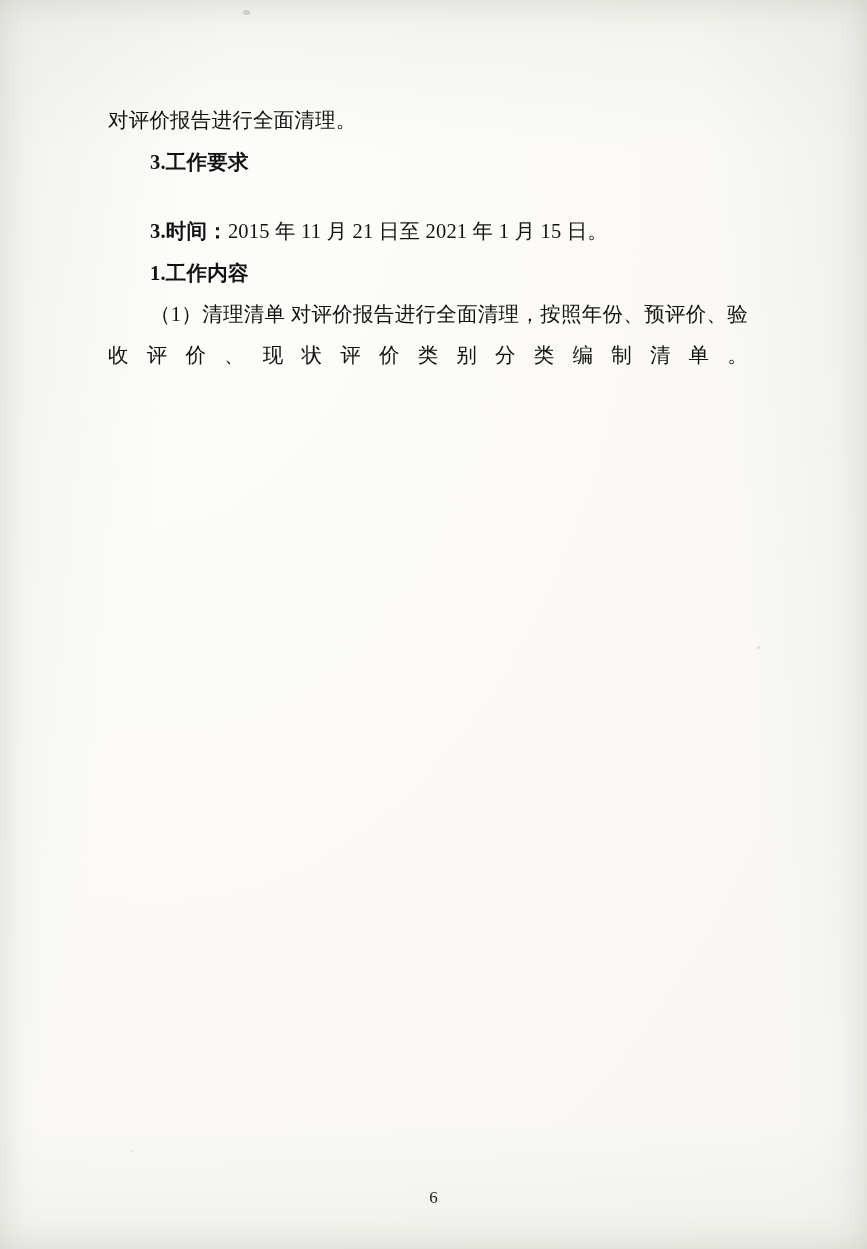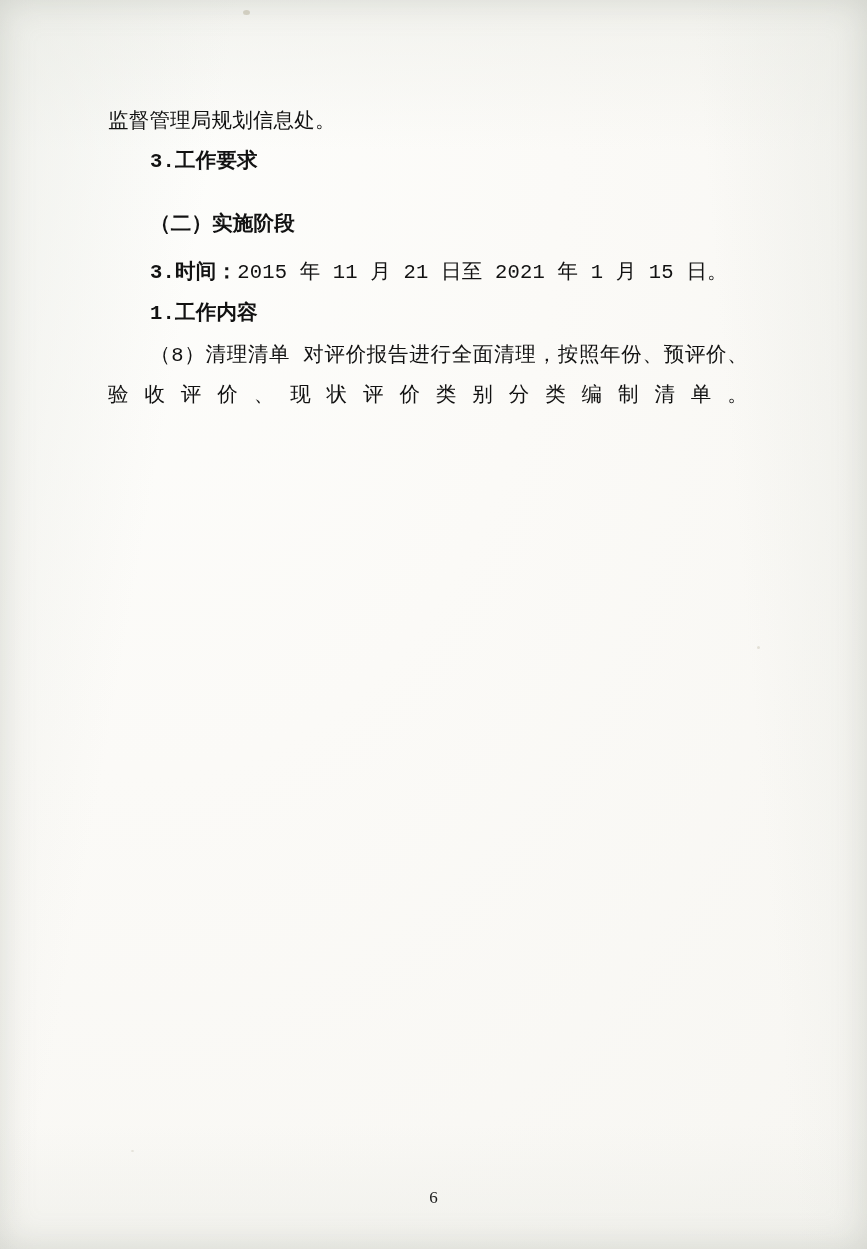--- a/index.html
+++ b/index.html
@@ -52,21 +52,21 @@
   p {
     margin: 0 0 1px 0;
     font-size: 20.5px;
     line-height: 40.5px;
     color: #121212;
     letter-spacing: 0.2px;
     text-align: justify;
     text-justify: inter-ideograph;
   }
   .ind1 { text-indent: 0; }
-  .ind-2em { text-indent: 2.05em; font-family: Liberation Mono, monospace; }
+  .ind-2em { text-indent: 2.05em; }
   .bold { font-weight: bold; }
   .gap-md { height: 22px; }
   .gap-sm { height: 6px; }
   .para-just {
     text-align: justify;
     text-align-last: justify;
   }
   .para-left {
     text-align: justify;
     text-align-last: left;
@@ -89,37 +89,36 @@
 
   <div class="scan-tint"></div>
   <div class="edge-shadow"></div>
 
   <div class="speck" style="left:243px; top:10px; width:7px; height:5px;"></div>
   <div class="speck" style="left:757px; top:646px; width:3px; height:3px; opacity:.35;"></div>
   <div class="speck" style="left:131px; top:1150px; width:3px; height:2px; opacity:.3;"></div>
 
   <div class="content">
 
-    <p class="ind1">监督管理局规划信息处。</p>
+    <p class="ind1">对评价报告进行全面清理。</p>
 
     <p class="ind-2em bold">3.工作要求</p>
 
 
 
     <div class="gap-md"></div>
 
-    <p class="ind-2em bold">（二）实施阶段</p>
 
     <div class="gap-sm"></div>
 
     <p class="ind-2em"><span class="bold">3.时间：</span><span>2015 年 11 月 21 日至 2021 年 1 月 15 日。</span></p>
 
     <p class="ind-2em bold">1.工作内容</p>
 
 
-    <p class="ind-2em para-just">（8）清理清单  对评价报告进行全面清理，按照年份、预评价、验收评价、现状评价类别分类编制清单。</p>
+    <p class="ind-2em para-just">（1）清理清单  对评价报告进行全面清理，按照年份、预评价、验收评价、现状评价类别分类编制清单。</p>
 
 
   </div>
 
   <div class="page-number">6</div>
 
 </div>
 
 </body></html>

